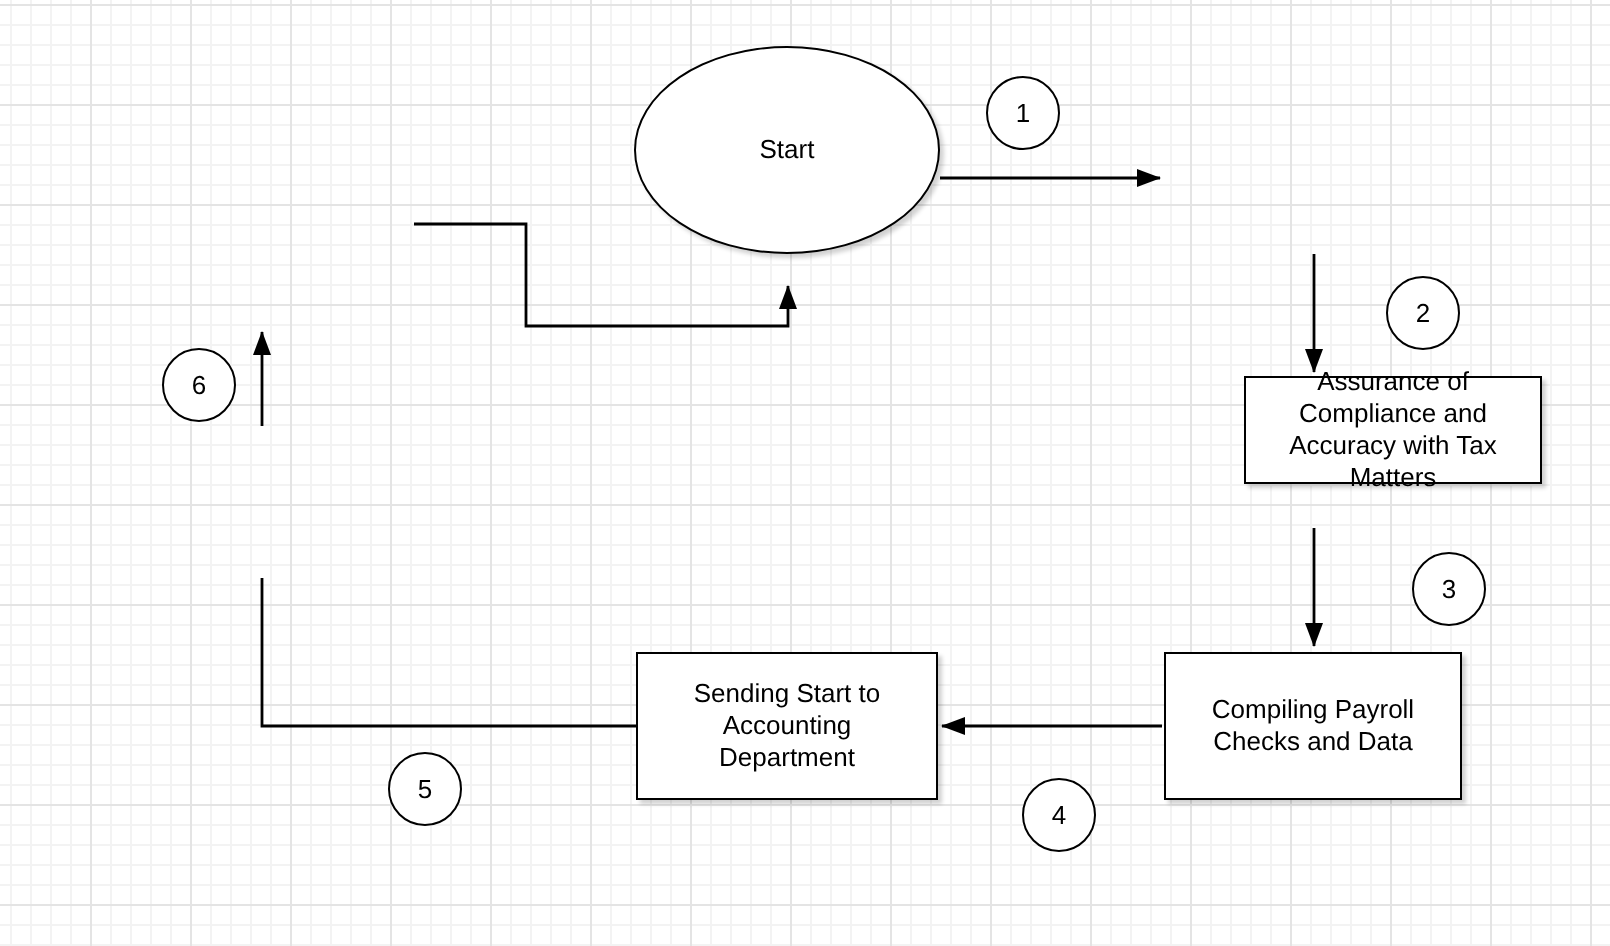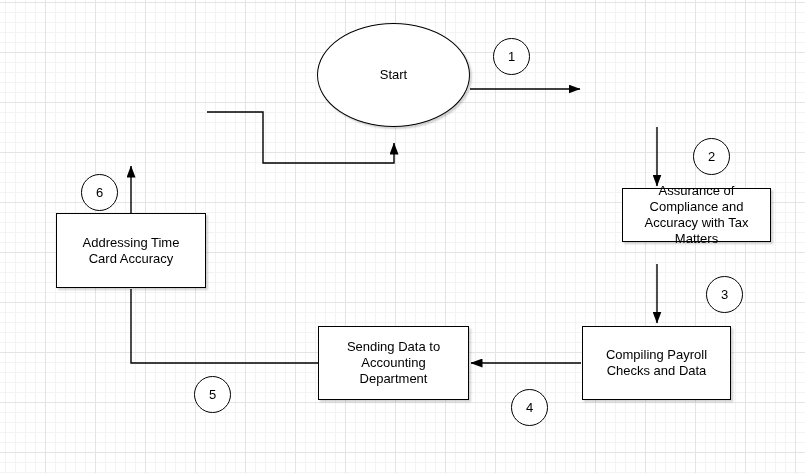--- a/index.html
+++ b/index.html
@@ -79,26 +79,23 @@
 
   <div id="node-assurance" class="shape">
     <span class="lbl">Assurance of Compliance and Accuracy with Tax Matters</span>
   </div>
 
   <div id="node-compiling" class="shape">
     <span class="lbl">Compiling Payroll Checks and Data</span>
   </div>
 
   <div id="node-sending" class="shape">
-    <span class="lbl">Sending Data to Accounting Department</span>
+    <span class="lbl">Sending Start to Accounting Department</span>
   </div>
 
-  <div id="node-addressing" class="shape">
-    <span class="lbl">Addressing Time Card Accuracy</span>
-  </div>
 
   <div id="elabel-1" class="num">1</div>
   <div id="elabel-2" class="num">2</div>
   <div id="elabel-3" class="num">3</div>
   <div id="elabel-4" class="num">4</div>
   <div id="elabel-5" class="num">5</div>
   <div id="elabel-6" class="num">6</div>
 
 </div>
 

